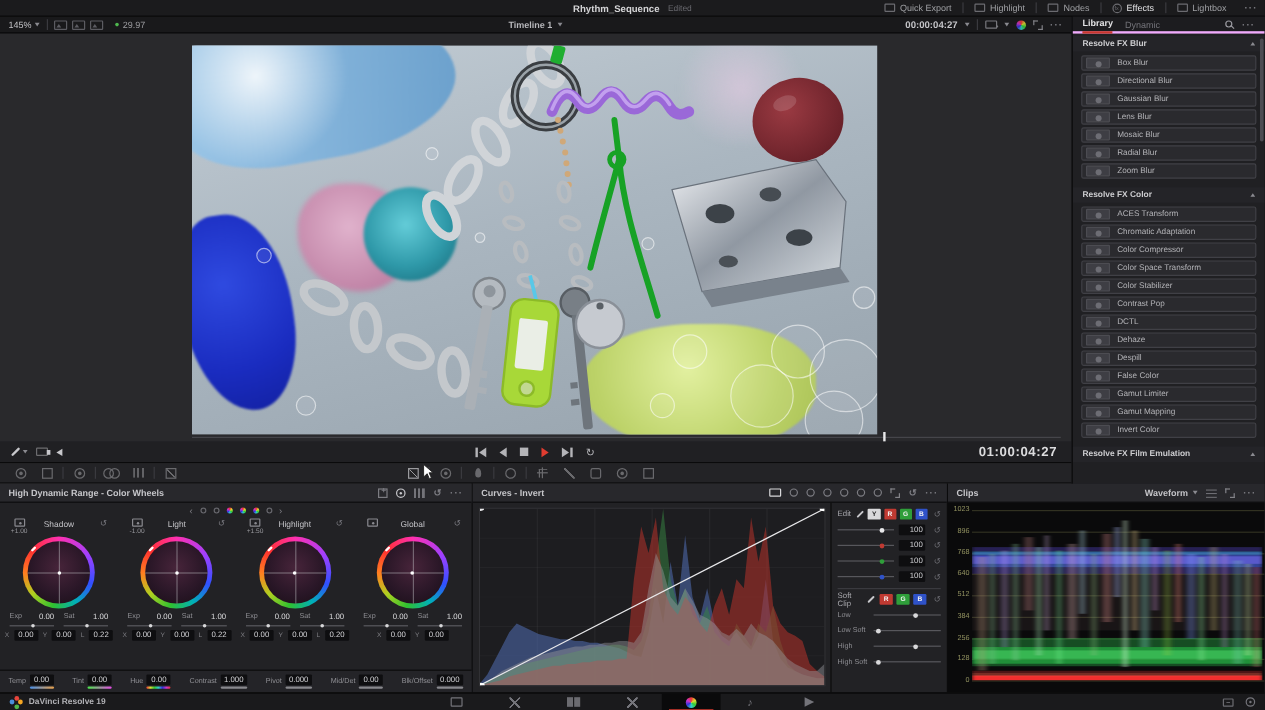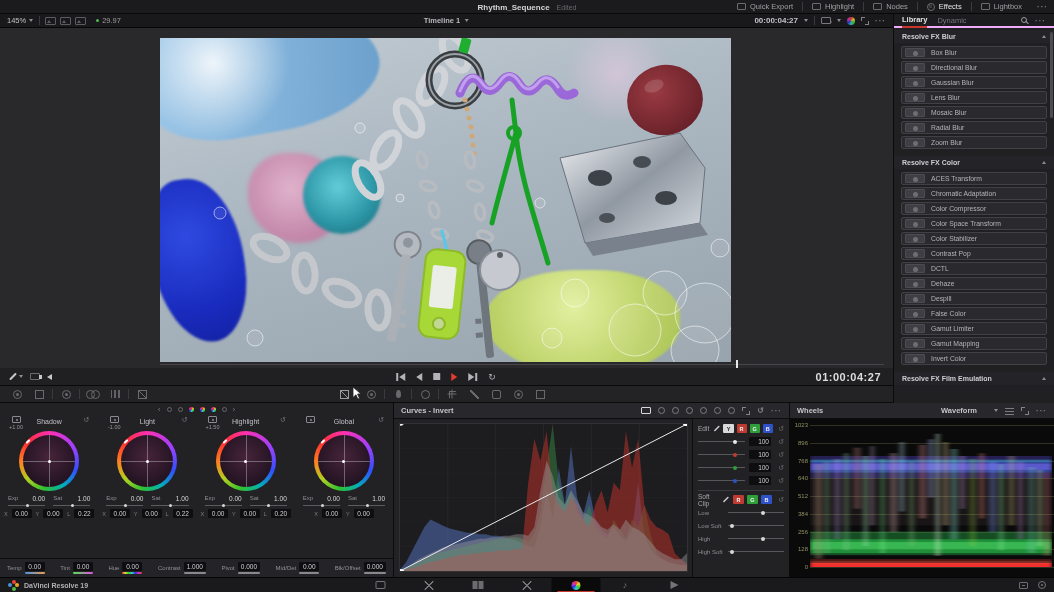--- a/index.html
+++ b/index.html
@@ -453,20 +453,30 @@
     <span class="pal-ic">
         <span class="ic-sq"></span>
       </span>
   </div>
 
   <svg id="cursor" width="10" height="13" viewBox="0 0 10 13">
     <polygon points="1,0 1,10.5 4,7.8 5.8,12 7.5,11.2 5.6,7 9,7" fill="#fff" stroke="#222" stroke-width="0.8"></polygon>
   </svg>
 
   <div id="wheels">
+    <div class="panel-hd">
+      <span>High Dynamic Range - Color Wheels</span>
+      <span class="hd-ics">
+        <span class="hd-ic i-plusbox"></span>
+        <span class="hd-ic bright i-target"></span>
+        <span class="hd-ic i-bars"></span>
+        <span class="hd-ic i-reset"></span>
+        <span class="hd-ic i-more"></span>
+      </span>
+    </div>
     <div id="dots-row">
         <span>‹</span>
         <span class="pg-dot"></span>
         <span class="pg-dot"></span>
         <span class="pg-dot colored"></span>
         <span class="pg-dot colored"></span>
         <span class="pg-dot colored"></span>
         <span class="pg-dot"></span>
         <span>›</span>
       </div>
@@ -772,23 +782,23 @@
                 <span class="knob" style="left: 8%; background: rgb(216, 216, 218);"></span>
               </span>
             </div>
           </div>
         </div>
     </div>
   </div>
 
   <div id="scopes">
     <div class="panel-hd">
-      <span>Wheels</span>
+      <span>Clips</span>
       <span class="hd-ics">
-        <span style="color:#c4c4c8;font-weight:bold;display:flex;align-items:center;gap:17px">
+        <span style="color:#c4c4c8;font-weight:bold;display:flex;align-items:center;gap:4px">
           <span>Waveform</span>
             <span class="chev"></span>
         </span>
         <span class="hd-ic i-sliders"></span>
         <span class="hd-ic expand-ic"></span>
         <span class="hd-ic i-more"></span>
       </span>
     </div>
     <div id="scope-body">
 

